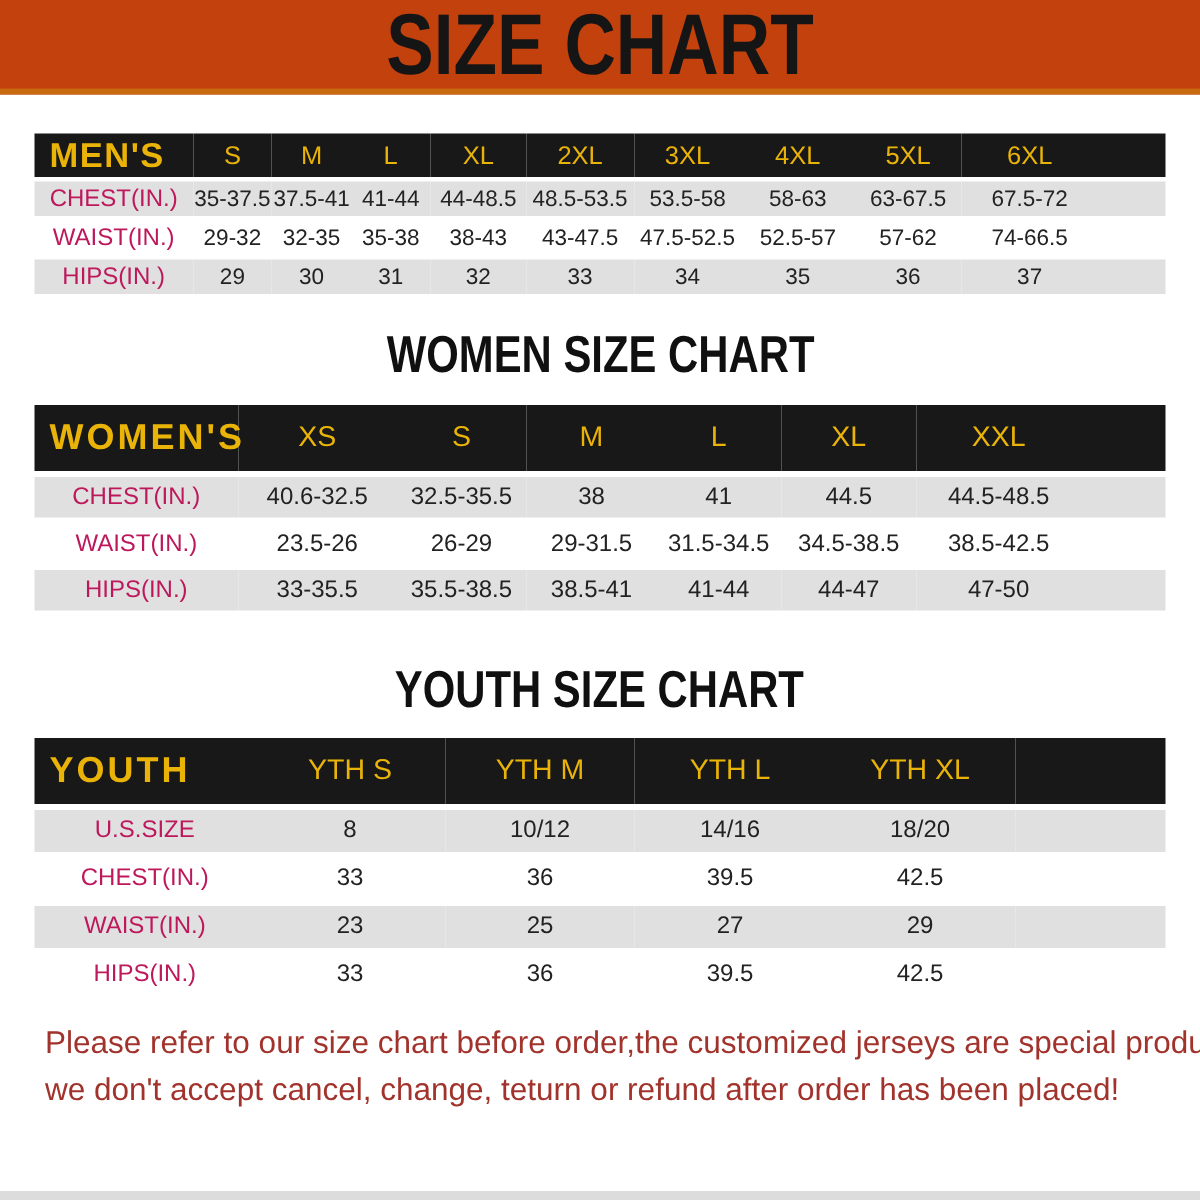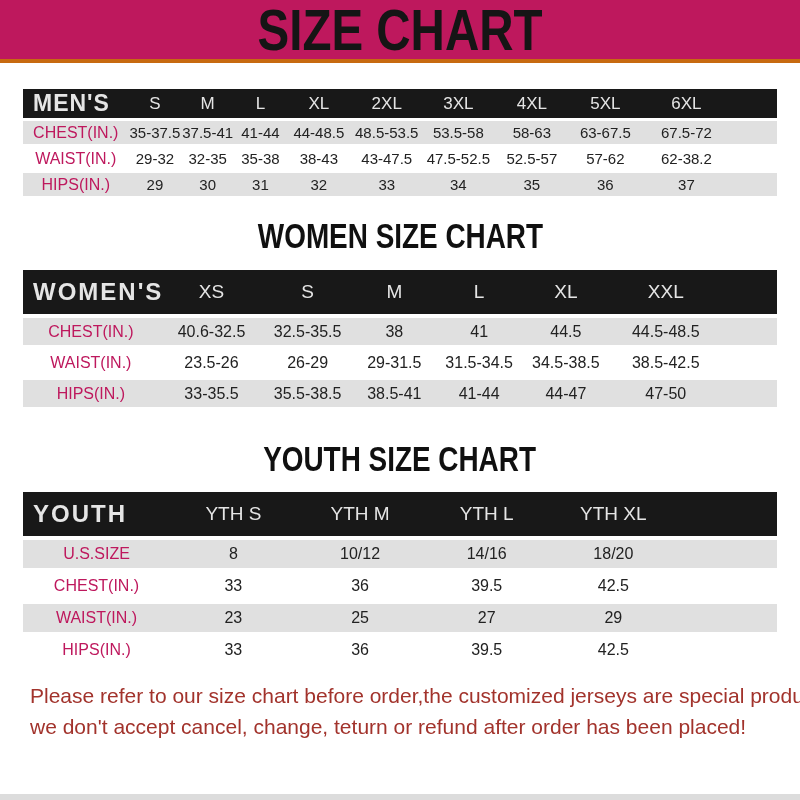--- a/index.html
+++ b/index.html
@@ -9,21 +9,21 @@
     height: 800px;
     background: #ffffff;
     font-family: "Liberation Sans", sans-serif;
     overflow: hidden;
     position: relative;
   }
 
   
   .banner {
     height: 59px;
-    background: #be185d;
+    background: #c2410c;
     border-bottom: 4px solid #C76A10;
     display: flex;
     align-items: center;
     justify-content: center;
   }
   .banner-title {
     display: inline-block;
     margin: 0;
     font-size: 50px;
     font-weight: bold;
@@ -59,21 +59,21 @@
     border-collapse: separate;
     table-layout: fixed;
     border-spacing: 0 3px;
   }
   .s1 table.size-table { margin-top: 10px; }
   .s2 table.size-table { margin-top: 11px; border-spacing: 0 4px; }
   .s3 table.size-table { margin-top: 10px; border-spacing: 0 4px; }
 
   table.size-table th {
     background: #181818;
-    color: #e5e5e5;
+    color: #eab308;
     font-weight: normal;
     font-size: 17px;
     height: 29px;
     text-align: center;
     padding: 0;
   }
   table.size-table th:first-child {
     font-weight: bold;
     font-size: 23px;
     text-align: left;
@@ -178,21 +178,21 @@
           <tr>
             <td>WAIST(IN.)</td>
             <td>29-32</td>
             <td>32-35</td>
             <td>35-38</td>
             <td>38-43</td>
             <td>43-47.5</td>
             <td>47.5-52.5</td>
             <td>52.5-57</td>
             <td>57-62</td>
-            <td>62-38.2</td>
+            <td>74-66.5</td>
             <td></td>
           </tr>
           <tr>
             <td>HIPS(IN.)</td>
             <td>29</td>
             <td>30</td>
             <td>31</td>
             <td>32</td>
             <td>33</td>
             <td>34</td>

